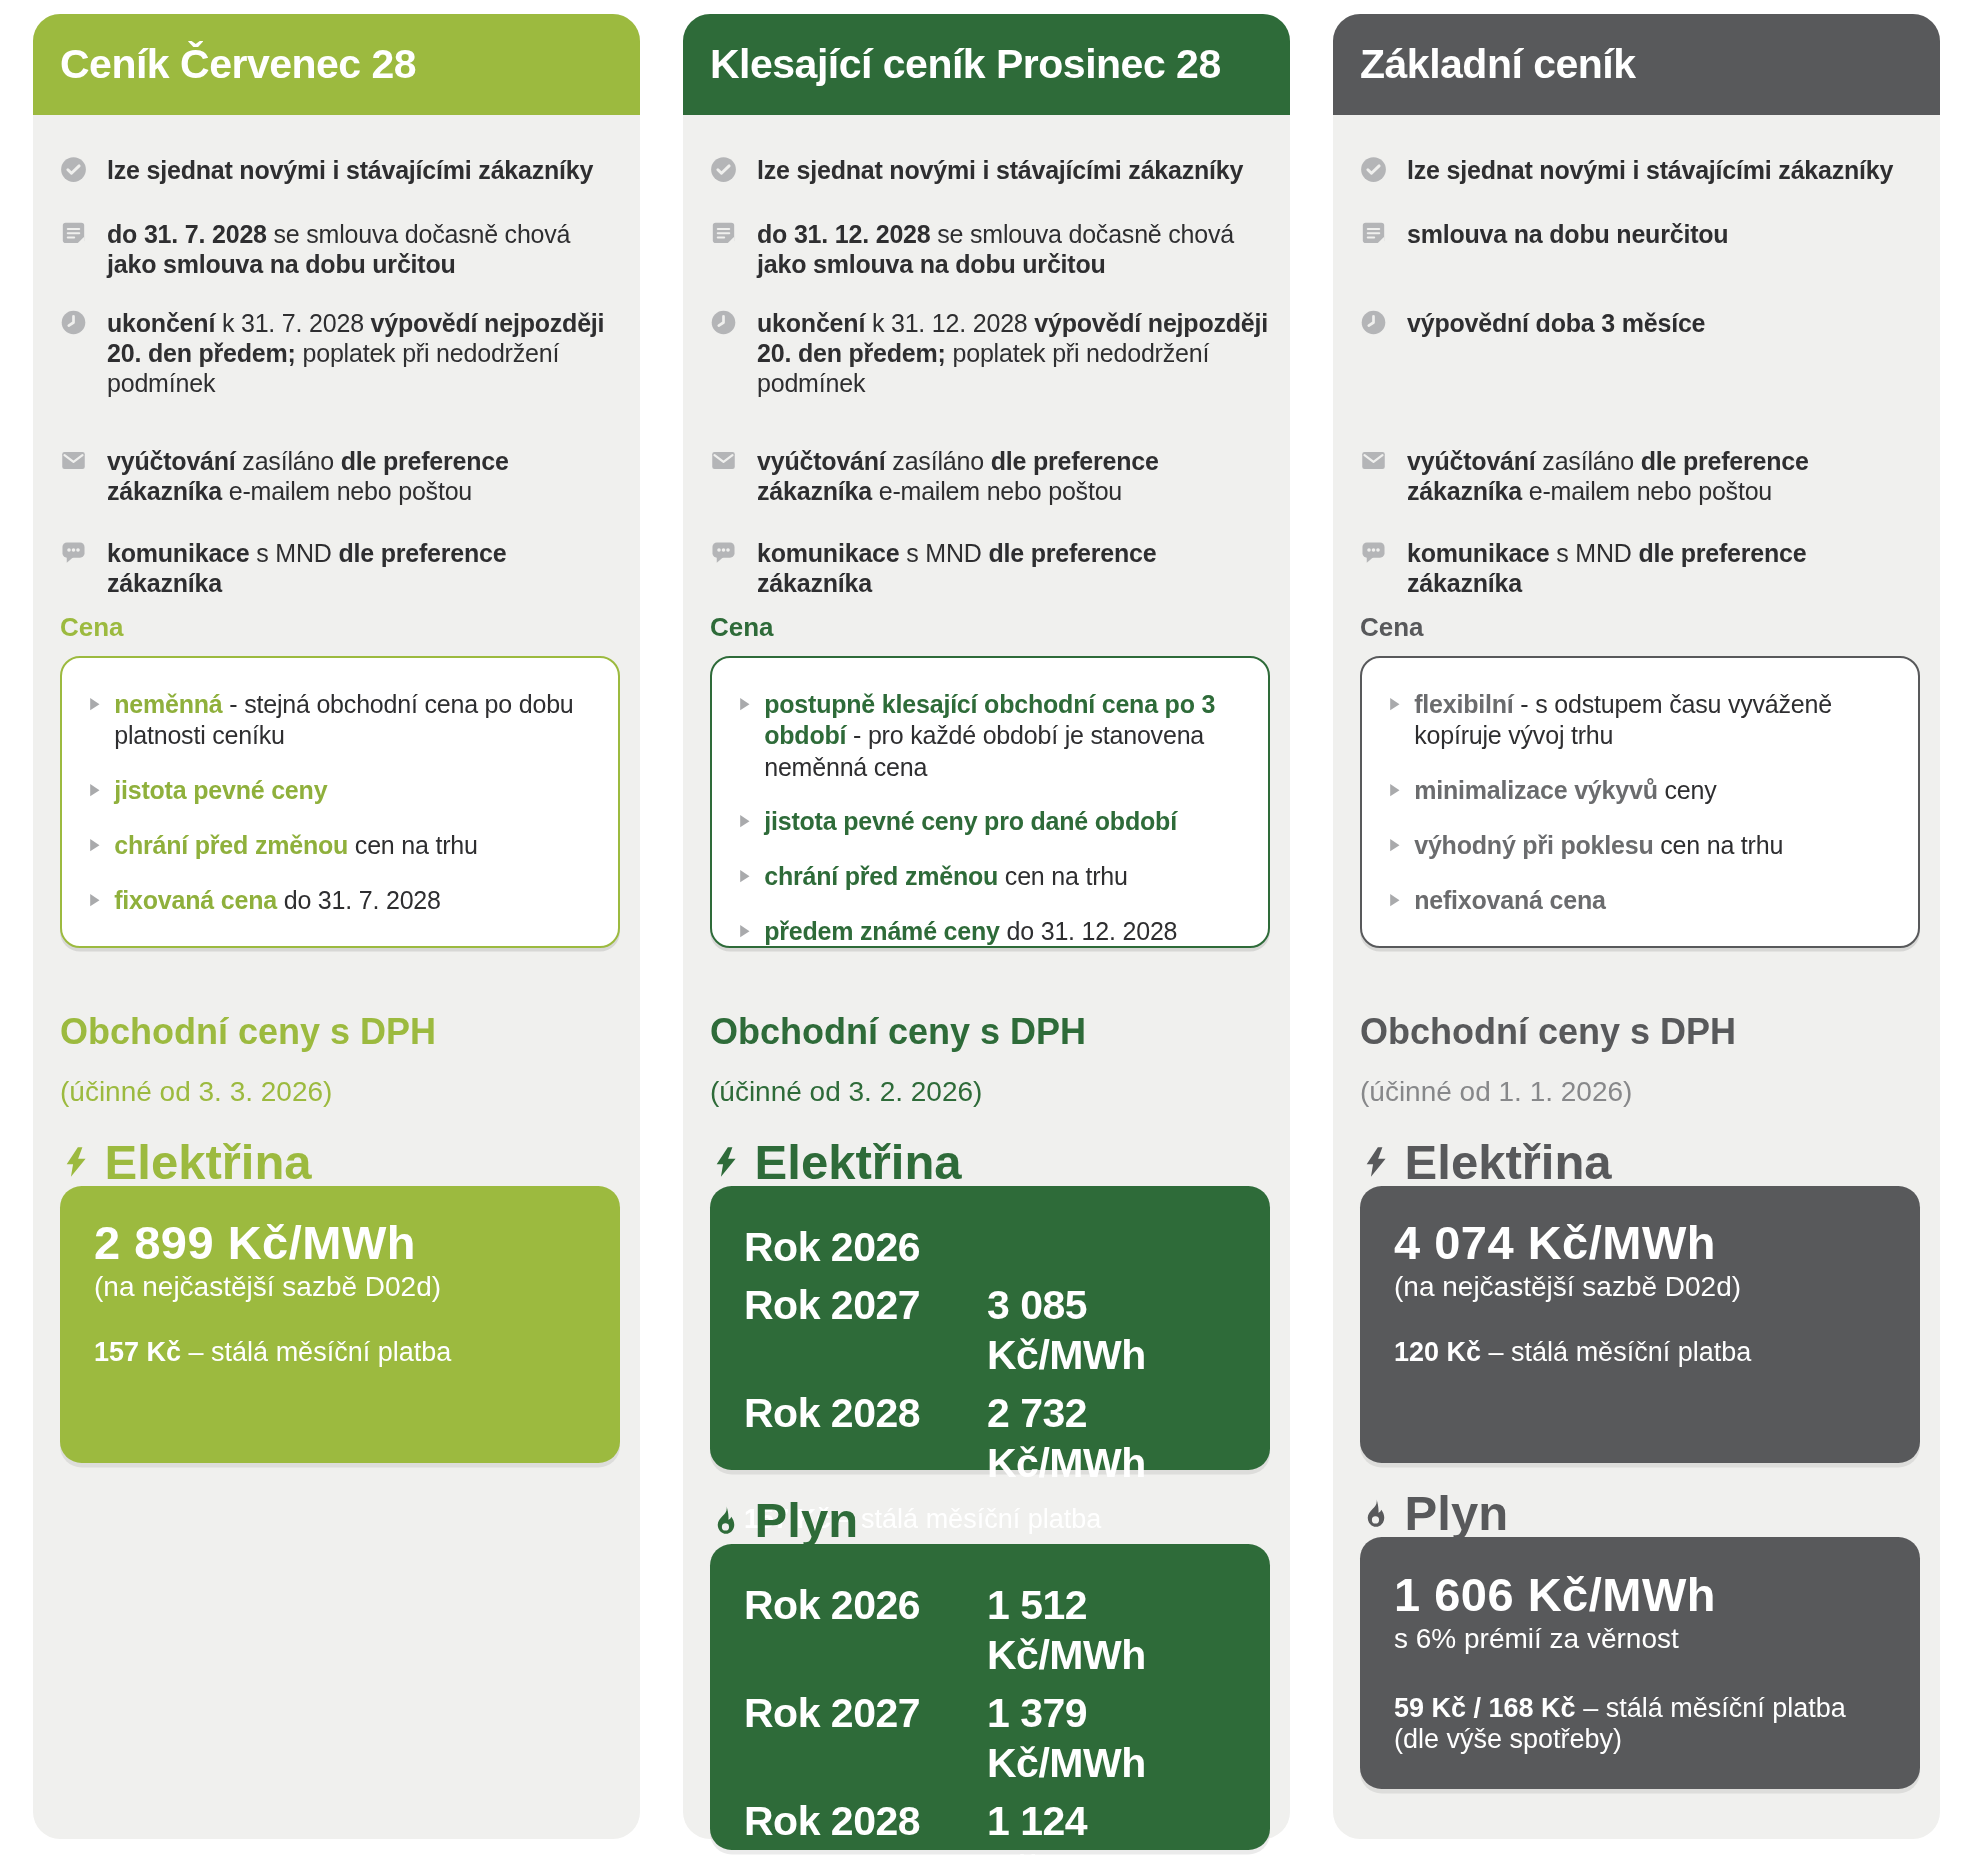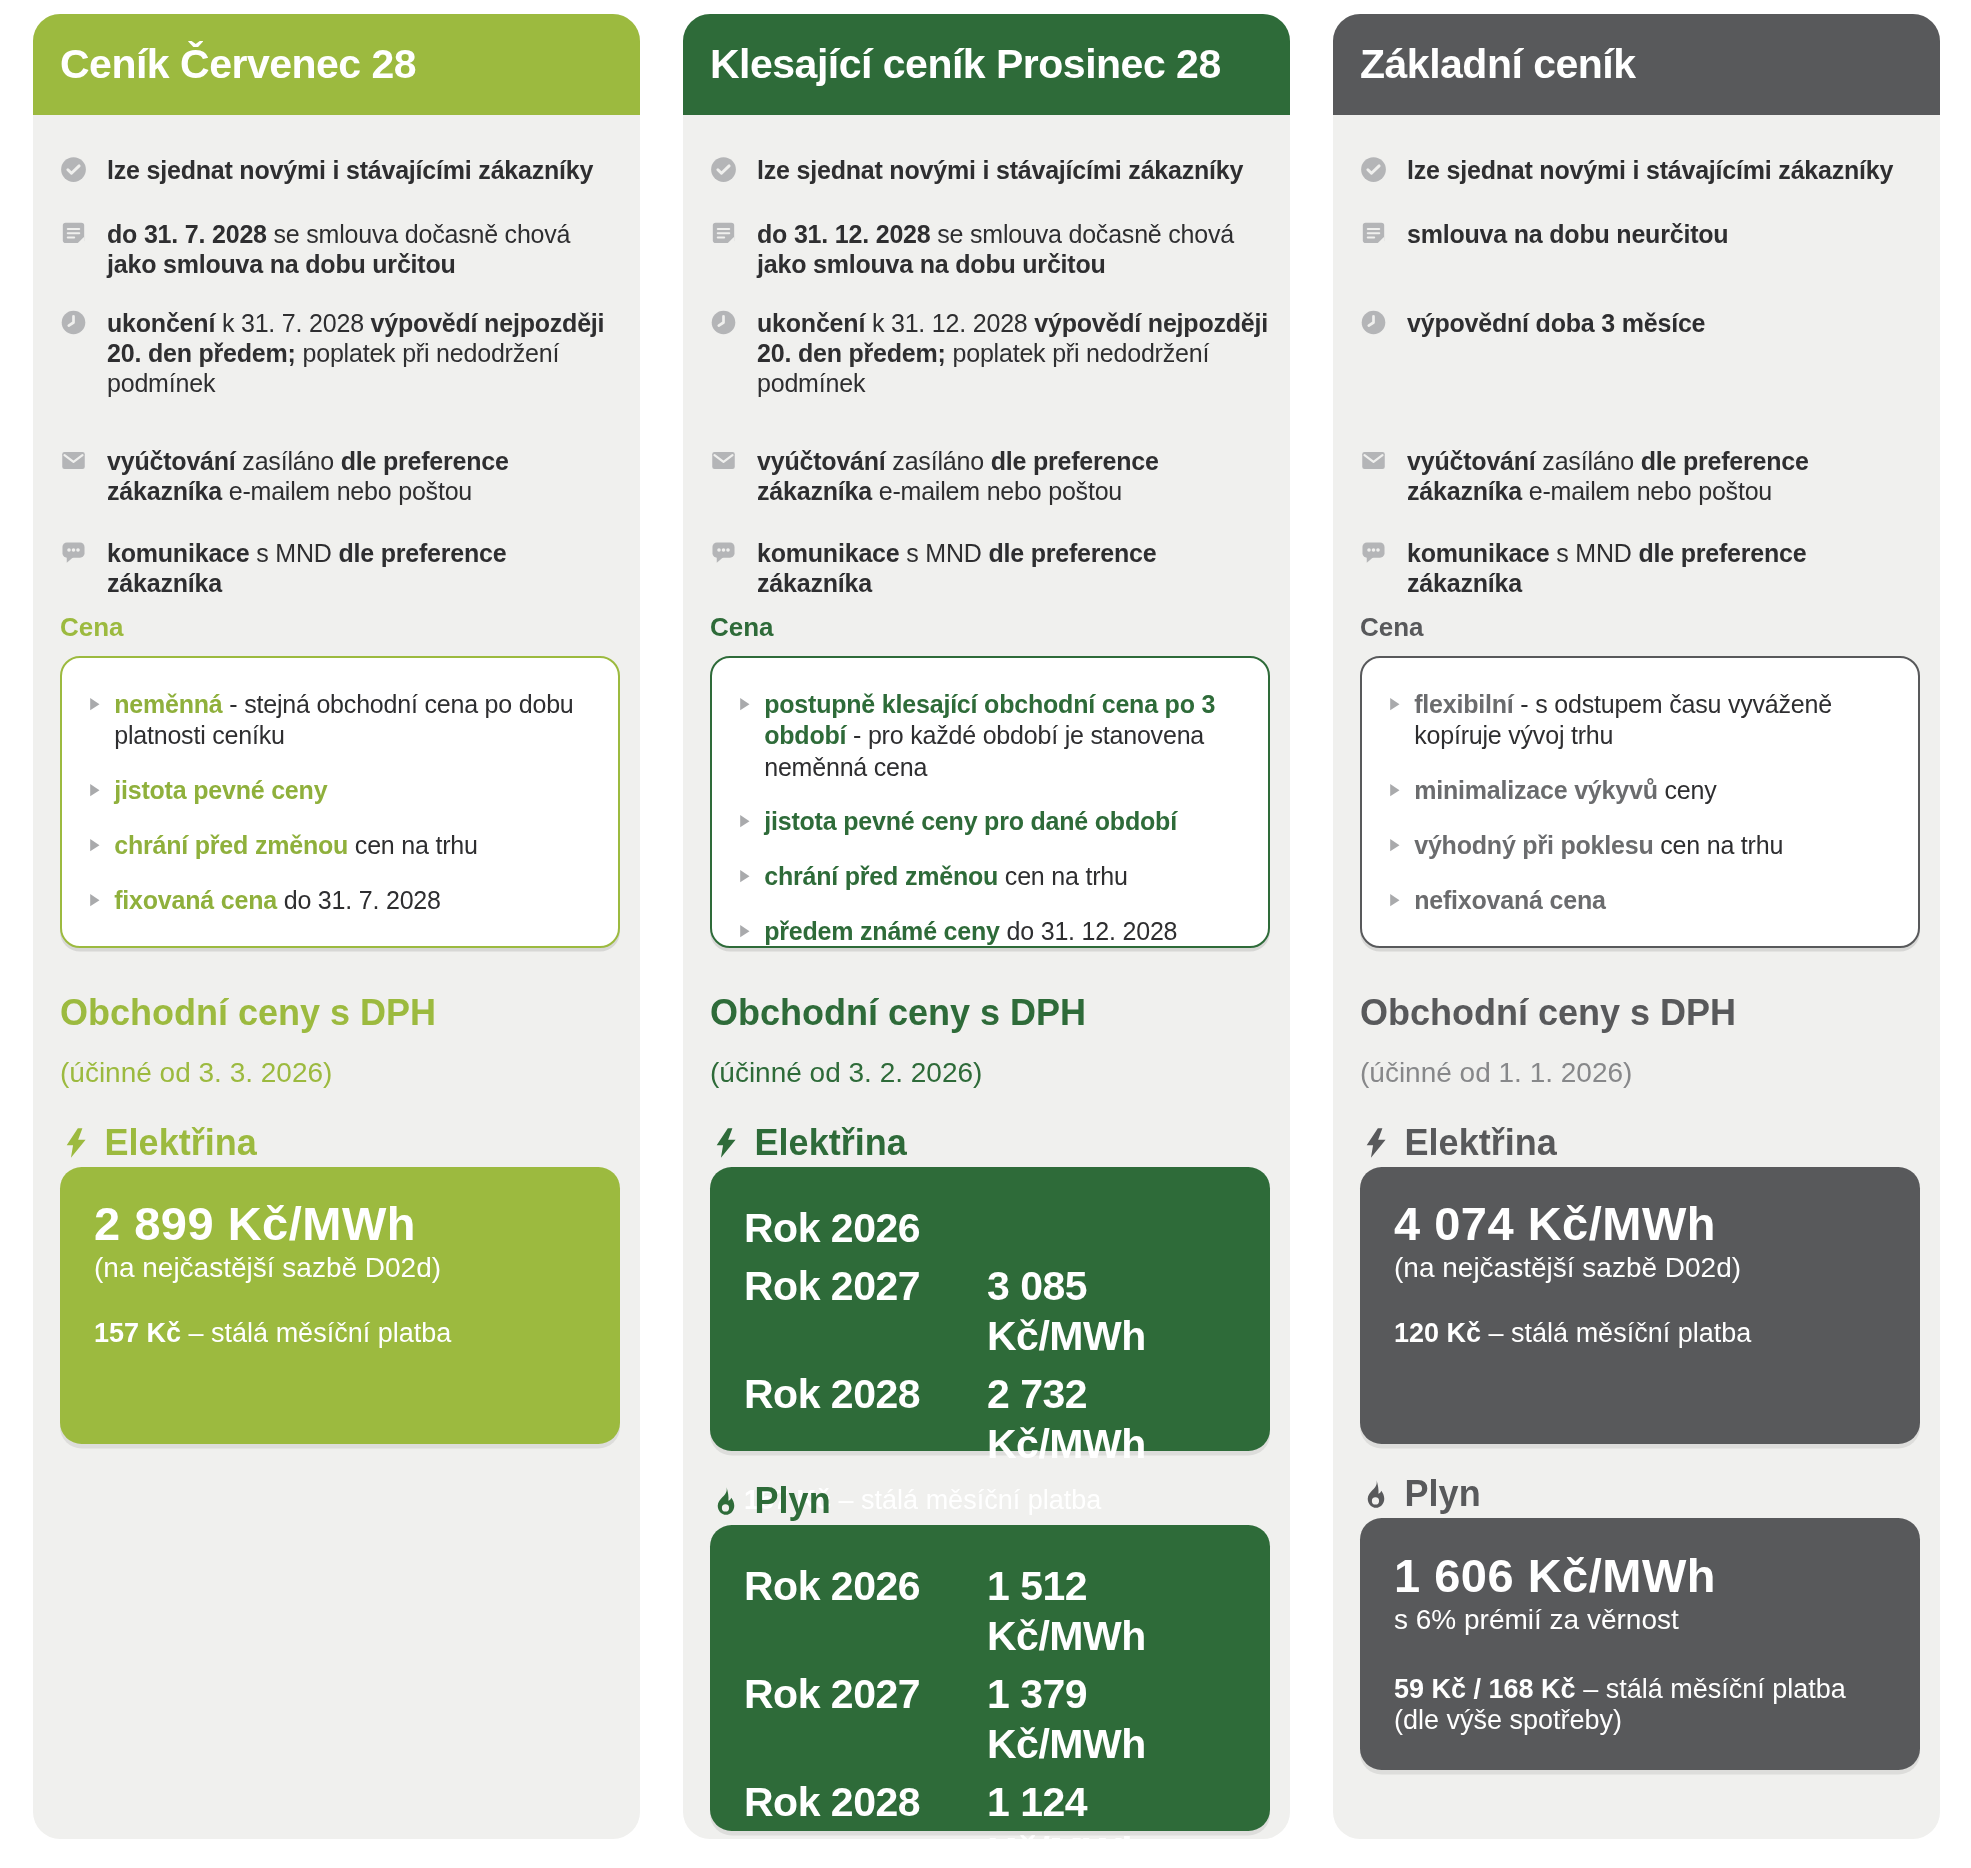--- a/index.html
+++ b/index.html
@@ -44,24 +44,24 @@
     margin-top:9px; height:292px;
     background:#fff; border:2.7px solid var(--accent); border-radius:20px;
     padding:31px 23.4px 0 27px;
     box-shadow:0 3.6px 0 rgba(0,0,0,0.10);
   }
   .cena-item { display:flex; align-items:flex-start; margin-bottom:23.4px; font-size:25px; line-height:31.5px; letter-spacing:-0.2px; }
   .tri { flex:0 0 11.7px; margin:8px 13.5px 0 0; color:var(--arrow-gray,#A9AAAC); }
   .tri svg { display:block; width:11.7px; height:14.4px; }
 
   
-  .prices-h { margin-top:44px; font-size:36px; line-height:41px; font-weight:bold; color:var(--accent); }
+  .prices-h { margin-top:63px; font-size:36px; line-height:41px; font-weight:bold; color:var(--accent); }
   .effective { margin-top:23px; font-size:28px; line-height:34px; color:var(--subtitle); }
   .energy-head { margin-top:33px; height:41px; display:flex; align-items:center; gap:12.6px;
-                 font-size:36px; font-weight:bold; color:var(--accent); }
+                 font-size:49px; font-weight:bold; color:var(--accent); }
   .eicon { width:32px; height:36px; color:var(--accent); }
   .eicon svg { display:block; width:32px; height:36px; }
 
   .price-box {
     margin-top:3.6px; border-radius:21.6px;
     background:var(--accent); color:#fff;
     padding:31px 34px; box-shadow:0 4.5px 0 rgba(0,0,0,0.08);
   }
   .price-box.simple { height:277px; }
   .price-box.table  { height:284px; padding-top:36px; }

